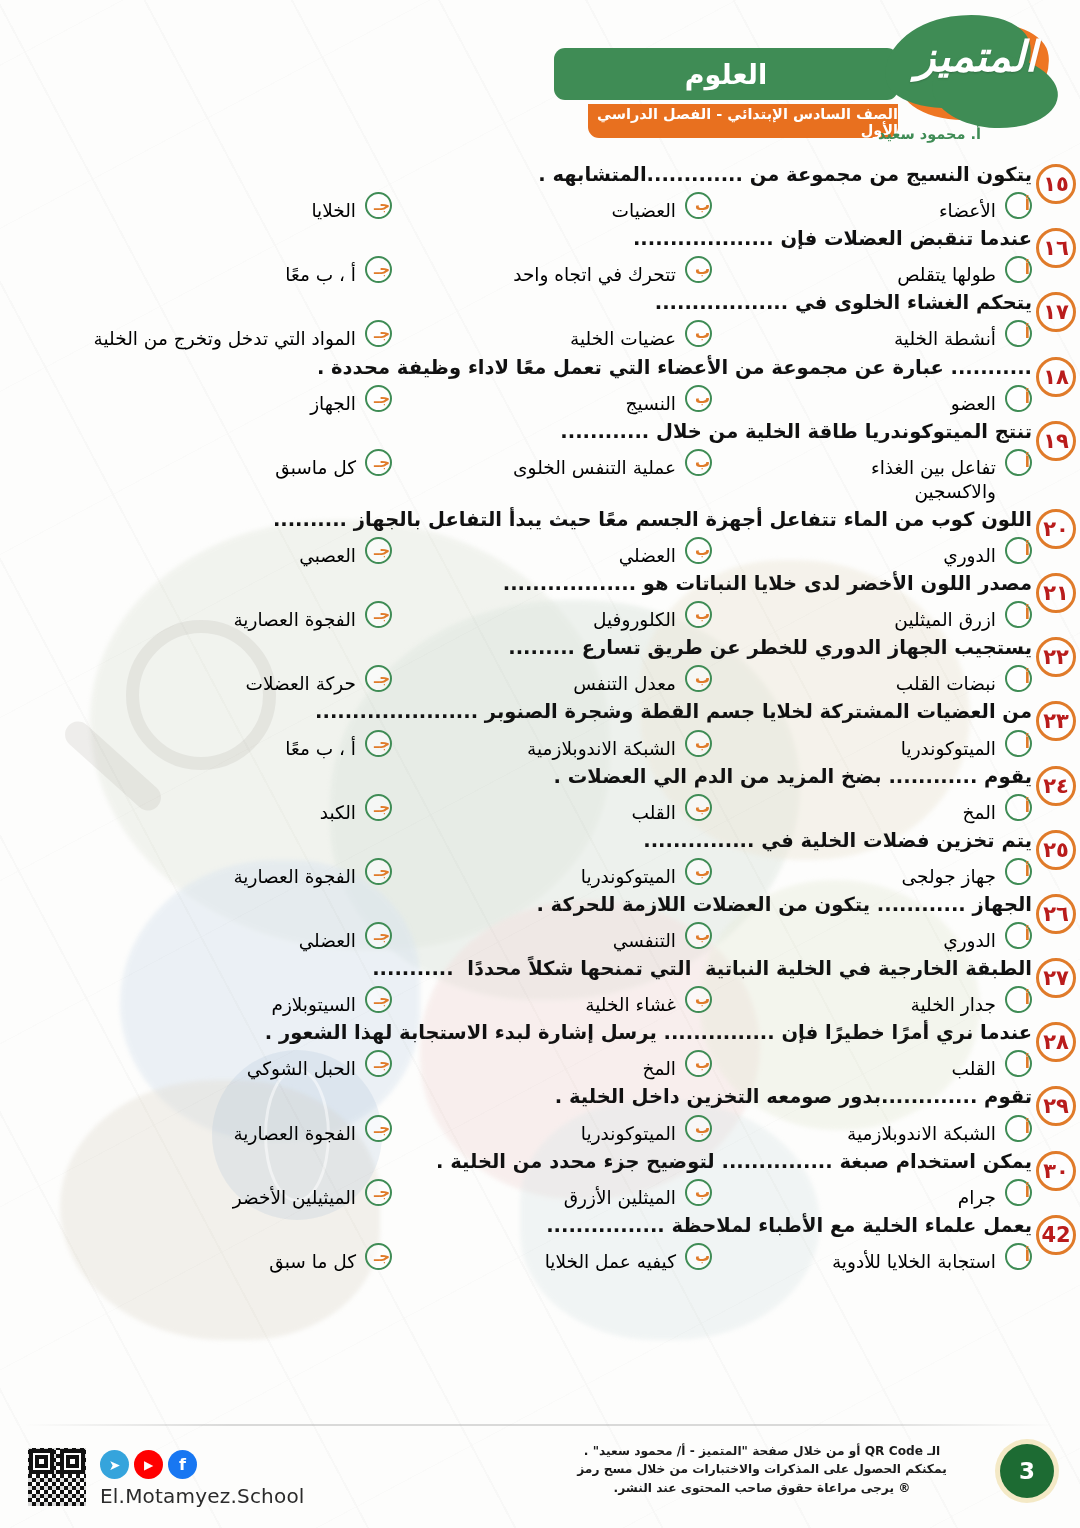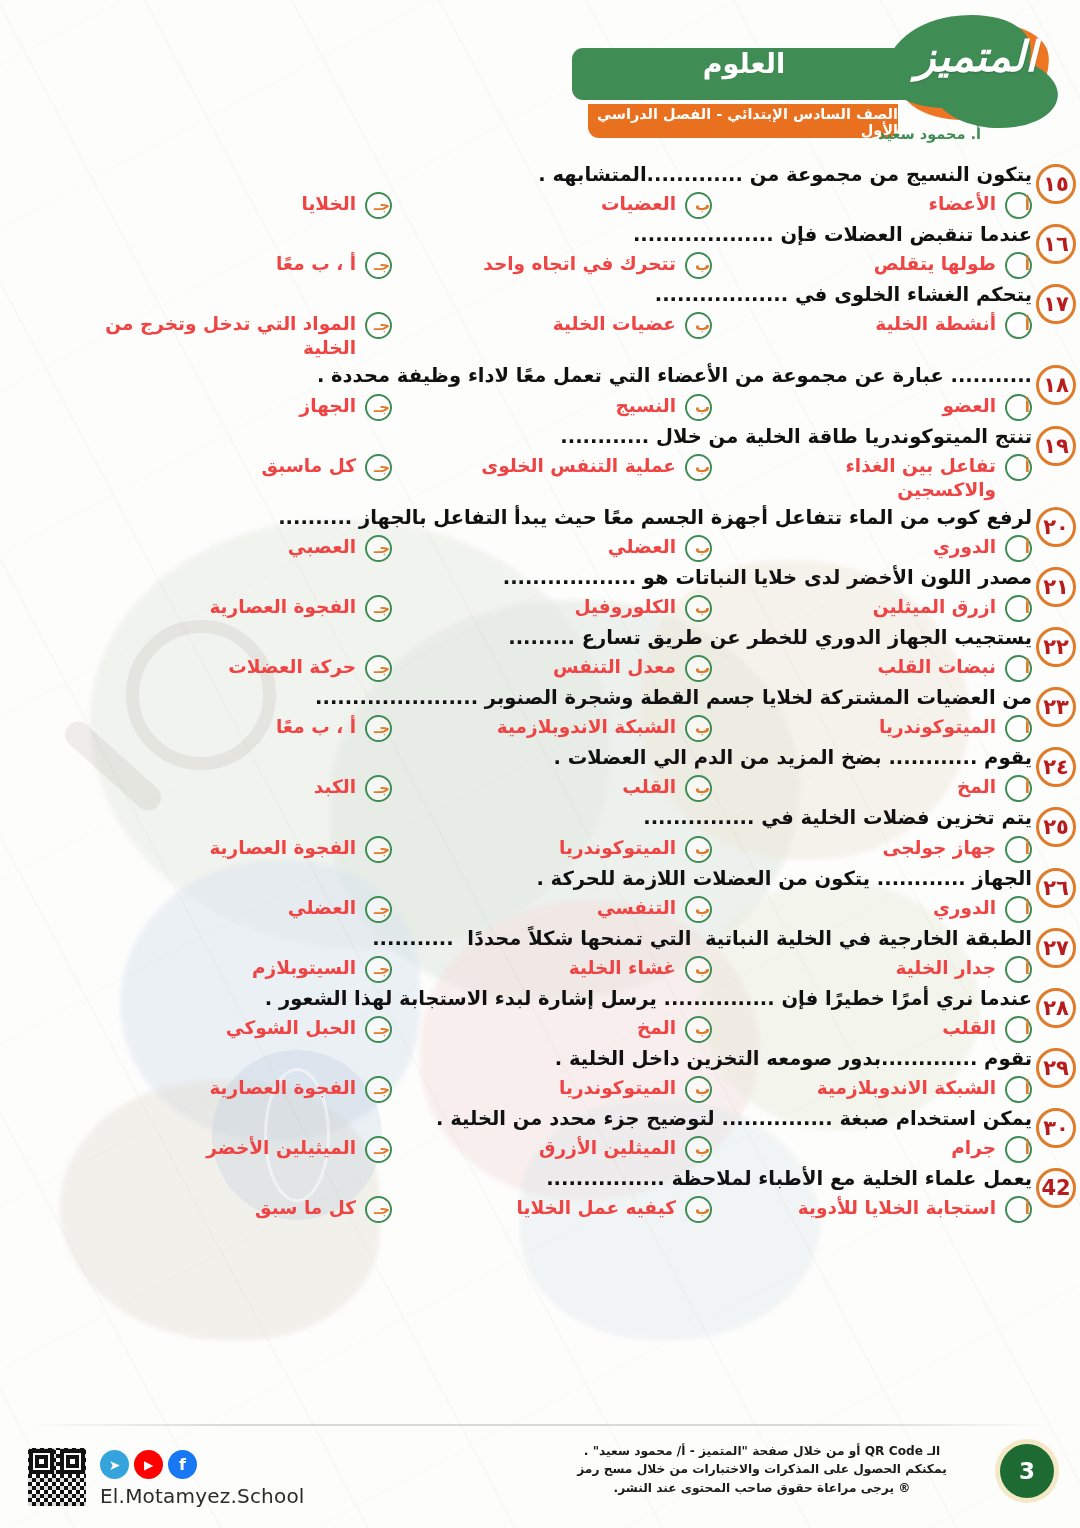--- a/index.html
+++ b/index.html
@@ -81,25 +81,26 @@
 
   
   .header {
     position: absolute;
     left: 0; top: 0;
     width: 1080px; height: 160px;
     z-index: 3;
   }
   .title-bar {
     position: absolute;
-    right: 164px; top: 48px;
+    right: 182px; top: 48px;
     width: 344px; height: 52px;
     background: #3f8c55;
     border-radius: 11px;
     display: flex;
+    align-items: center;
     justify-content: center;
   }
   .title-bar .t {
     color: #ffffff;
     font-size: 27px;
     font-weight: bold;
     letter-spacing: 2px;
   }
   .sub-bar {
     position: absolute;
@@ -228,26 +229,27 @@
     border-radius: 50%;
     color: #e07b2a;
     font-size: 15px;
     font-weight: bold;
     line-height: 22px;
     text-align: right;
     background: rgba(255,255,255,0.6);
     margin-top: 1px;
   }
   .opt-text {
-    color: #ef4444;
+    color: #000000;
     font-size: 18.5px;
-    font-weight: bold;
+    font-weight: normal;
     line-height: 1.3;
     white-space: pre-line;
     padding-top: 1px;
+    margin-top: 7px;
   }
 
   
   .footer {
     position: absolute;
     left: 0; bottom: 0;
     width: 1080px; height: 104px;
     z-index: 3;
   }
   .footer-line {
@@ -452,21 +454,21 @@
             <div class="opt-text">عملية التنفس الخلوى</div>
           </div>
           <div class="opt opt-c">
             <div class="marker">جـ</div>
             <div class="opt-text">كل ماسبق</div>
           </div>
         </div>
       </div>
       <div class="q">
         <div class="qnum">٢٠</div>
-        <div class="qtext">لرفع كوب من الماء تتفاعل أجهزة الجسم معًا حيث يبدأ التفاعل بالجهاز ..........</div>
+        <div class="qtext">اللون كوب من الماء تتفاعل أجهزة الجسم معًا حيث يبدأ التفاعل بالجهاز ..........</div>
         <div class="opts">
           <div class="opt opt-a">
             <div class="marker">أ</div>
             <div class="opt-text">الدوري</div>
           </div>
           <div class="opt opt-b">
             <div class="marker">ب</div>
             <div class="opt-text">العضلي</div>
           </div>
           <div class="opt opt-c">

